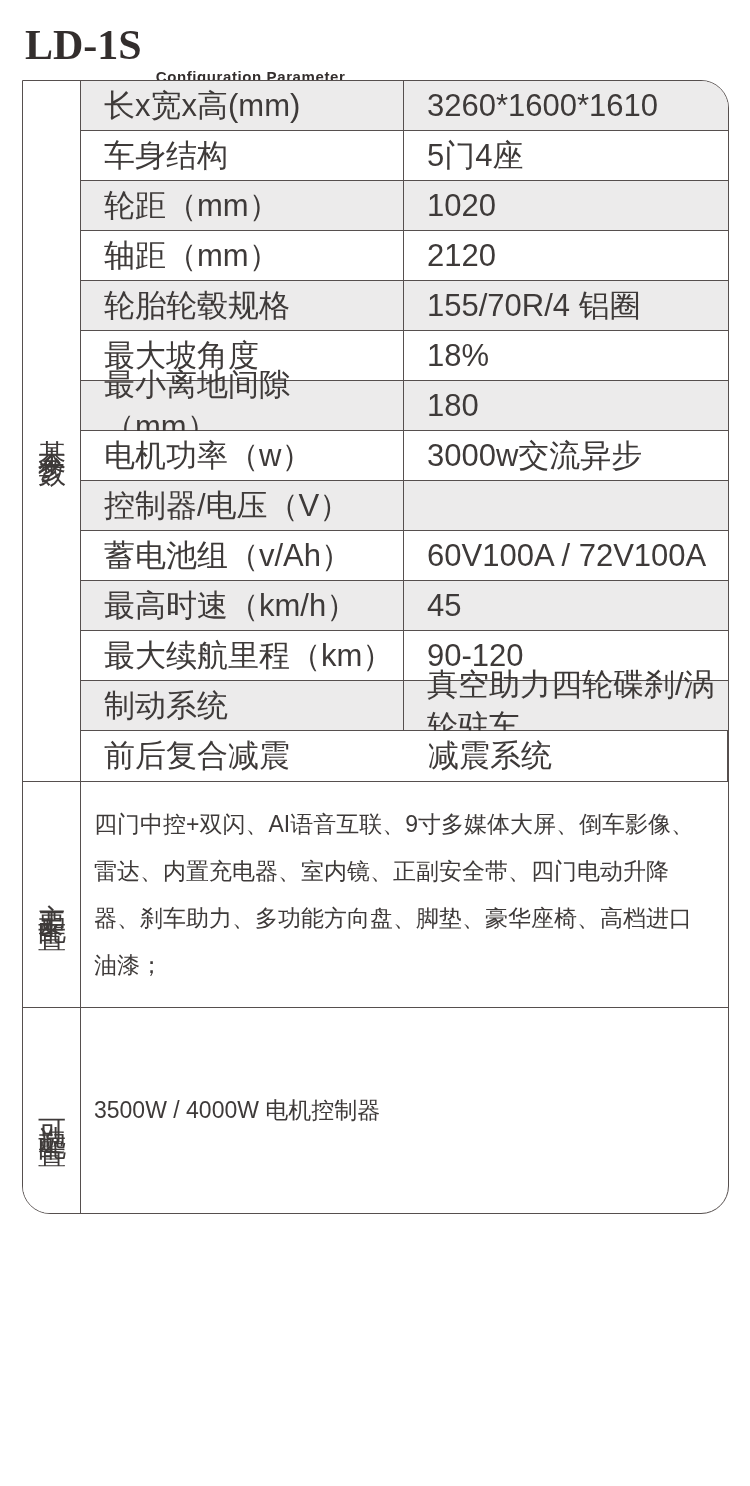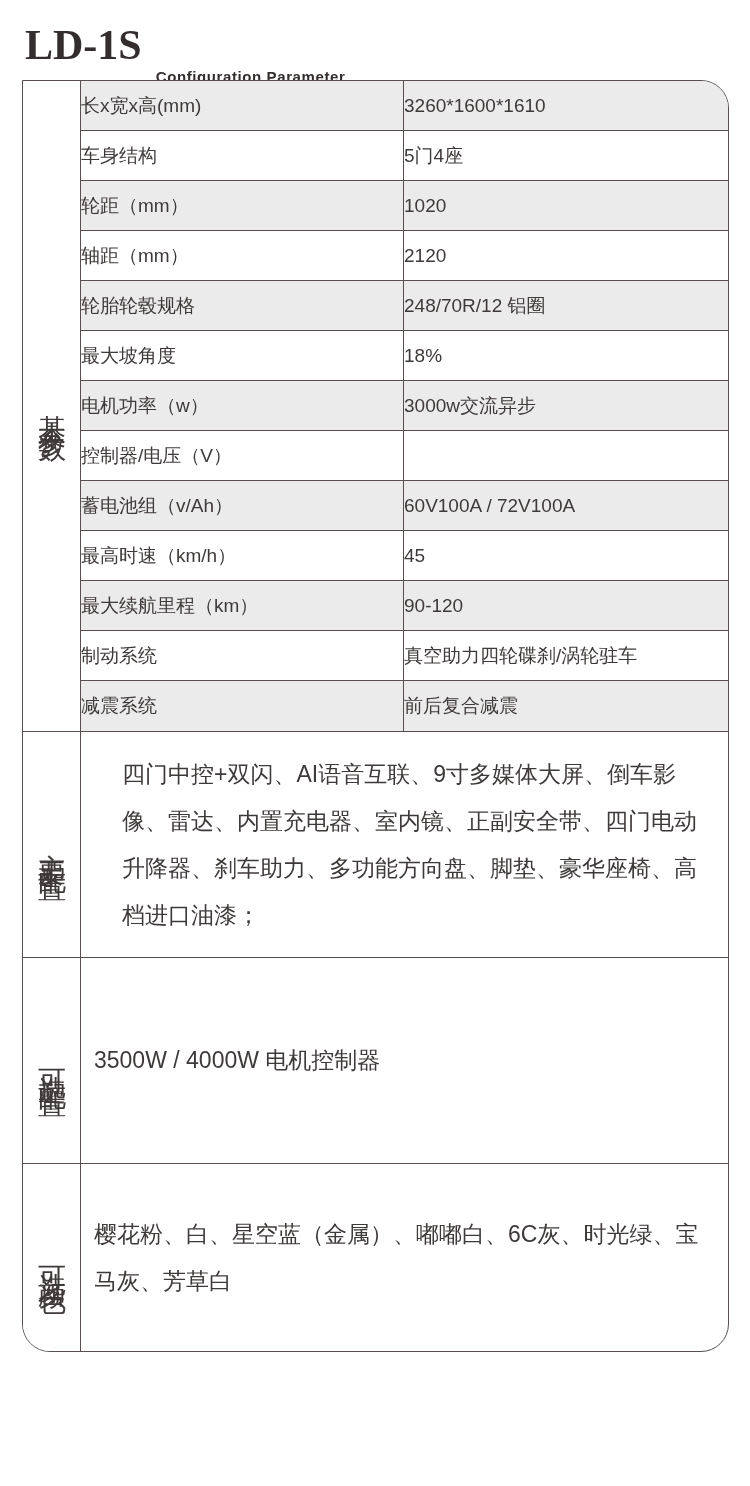--- a/index.html
+++ b/index.html
@@ -87,41 +87,41 @@
     flex: 1;
     display: flex;
     flex-direction: column;
   }
   .row { display: flex; height: 50px; background: var(--row-white); }
   .row:not(:last-child) { border-bottom: 1px solid var(--border); }
   .sec-basic .row:nth-child(odd) { background: var(--row-alt); }
   .cell {
     display: flex;
     align-items: center;
-    padding-left: 0;
-    font-size: 19px;
+    padding-left: 23px;
+    font-size: 31px;
     color: var(--text);
   }
   .cell.name {
     width: 323px;
     min-width: 323px;
     border-right: 1px solid var(--border);
   }
   .cell.value { flex: 1; padding-right: 6px; }
 
   .sec-text .sec-content {
     flex: 1;
     display: flex;
     align-items: center;
     padding: 10px 18px 10px 13px;
     font-size: 23px;
     line-height: 47px;
     color: var(--text);
   }
-  .sec-main   { height: 226px; gap: 28px; }
+  .sec-main   { height: 226px; }
   .sec-opt    { height: 206px; }
   .sec-colors { height: 188px; }
 </style>
 </head>
 <body>
 
 <div class="page">
 
   <header class="brand">
     <div class="logo">LD-1S</div>
@@ -149,27 +149,31 @@
         <div class="row">
           <div class="cell name">轮距（mm）</div>
           <div class="cell value">1020</div>
         </div>
         <div class="row">
           <div class="cell name">轴距（mm）</div>
           <div class="cell value">2120</div>
         </div>
         <div class="row">
           <div class="cell name">轮胎轮毂规格</div>
-          <div class="cell value">248/70R/12 铝圈</div>
+          <div class="cell value">155/70R/4 铝圈</div>
         </div>
         <div class="row">
           <div class="cell name">最大坡角度</div>
           <div class="cell value">18%</div>
         </div>
         <div class="row">
+          <div class="cell name">最小离地间隙（mm）</div>
+          <div class="cell value">180</div>
+        </div>
+        <div class="row">
           <div class="cell name">电机功率（w）</div>
           <div class="cell value">3000w交流异步</div>
         </div>
         <div class="row">
           <div class="cell name">控制器/电压（V）</div>
         </div>
         <div class="row">
           <div class="cell name">蓄电池组（v/Ah）</div>
           <div class="cell value">60V100A / 72V100A</div>
         </div>
@@ -179,41 +183,35 @@
         </div>
         <div class="row">
           <div class="cell name">最大续航里程（km）</div>
           <div class="cell value">90-120</div>
         </div>
         <div class="row">
           <div class="cell name">制动系统</div>
           <div class="cell value">真空助力四轮碟刹/涡轮驻车</div>
         </div>
         <div class="row">
+          <div class="cell value">前后复合减震</div>
           <div class="cell name">减震系统</div>
-          <div class="cell value">前后复合减震</div>
         </div>
       </div>
     </section>
 
     <section class="sec sec-text sec-main">
       <div class="sec-label">
         <span>主要配置</span>
       </div>
       <div class="sec-content">四门中控+双闪、AI语音互联、9寸多媒体大屏、倒车影像、雷达、内置充电器、室内镜、正副安全带、四门电动升降器、刹车助力、多功能方向盘、脚垫、豪华座椅、高档进口油漆；</div>
     </section>
 
     <section class="sec sec-text sec-opt">
       <div class="sec-label">
         <span>可选配置</span>
       </div>
       <div class="sec-content">3500W / 4000W 电机控制器</div>
     </section>
 
-    <section class="sec sec-text sec-colors">
-      <div class="sec-label">
-        <span>可选颜色</span>
-      </div>
-      <div class="sec-content">樱花粉、白、星空蓝（金属）、嘟嘟白、6C灰、时光绿、宝马灰、芳草白</div>
-    </section>
 
   </div>
 </div>
 
 </body></html>

